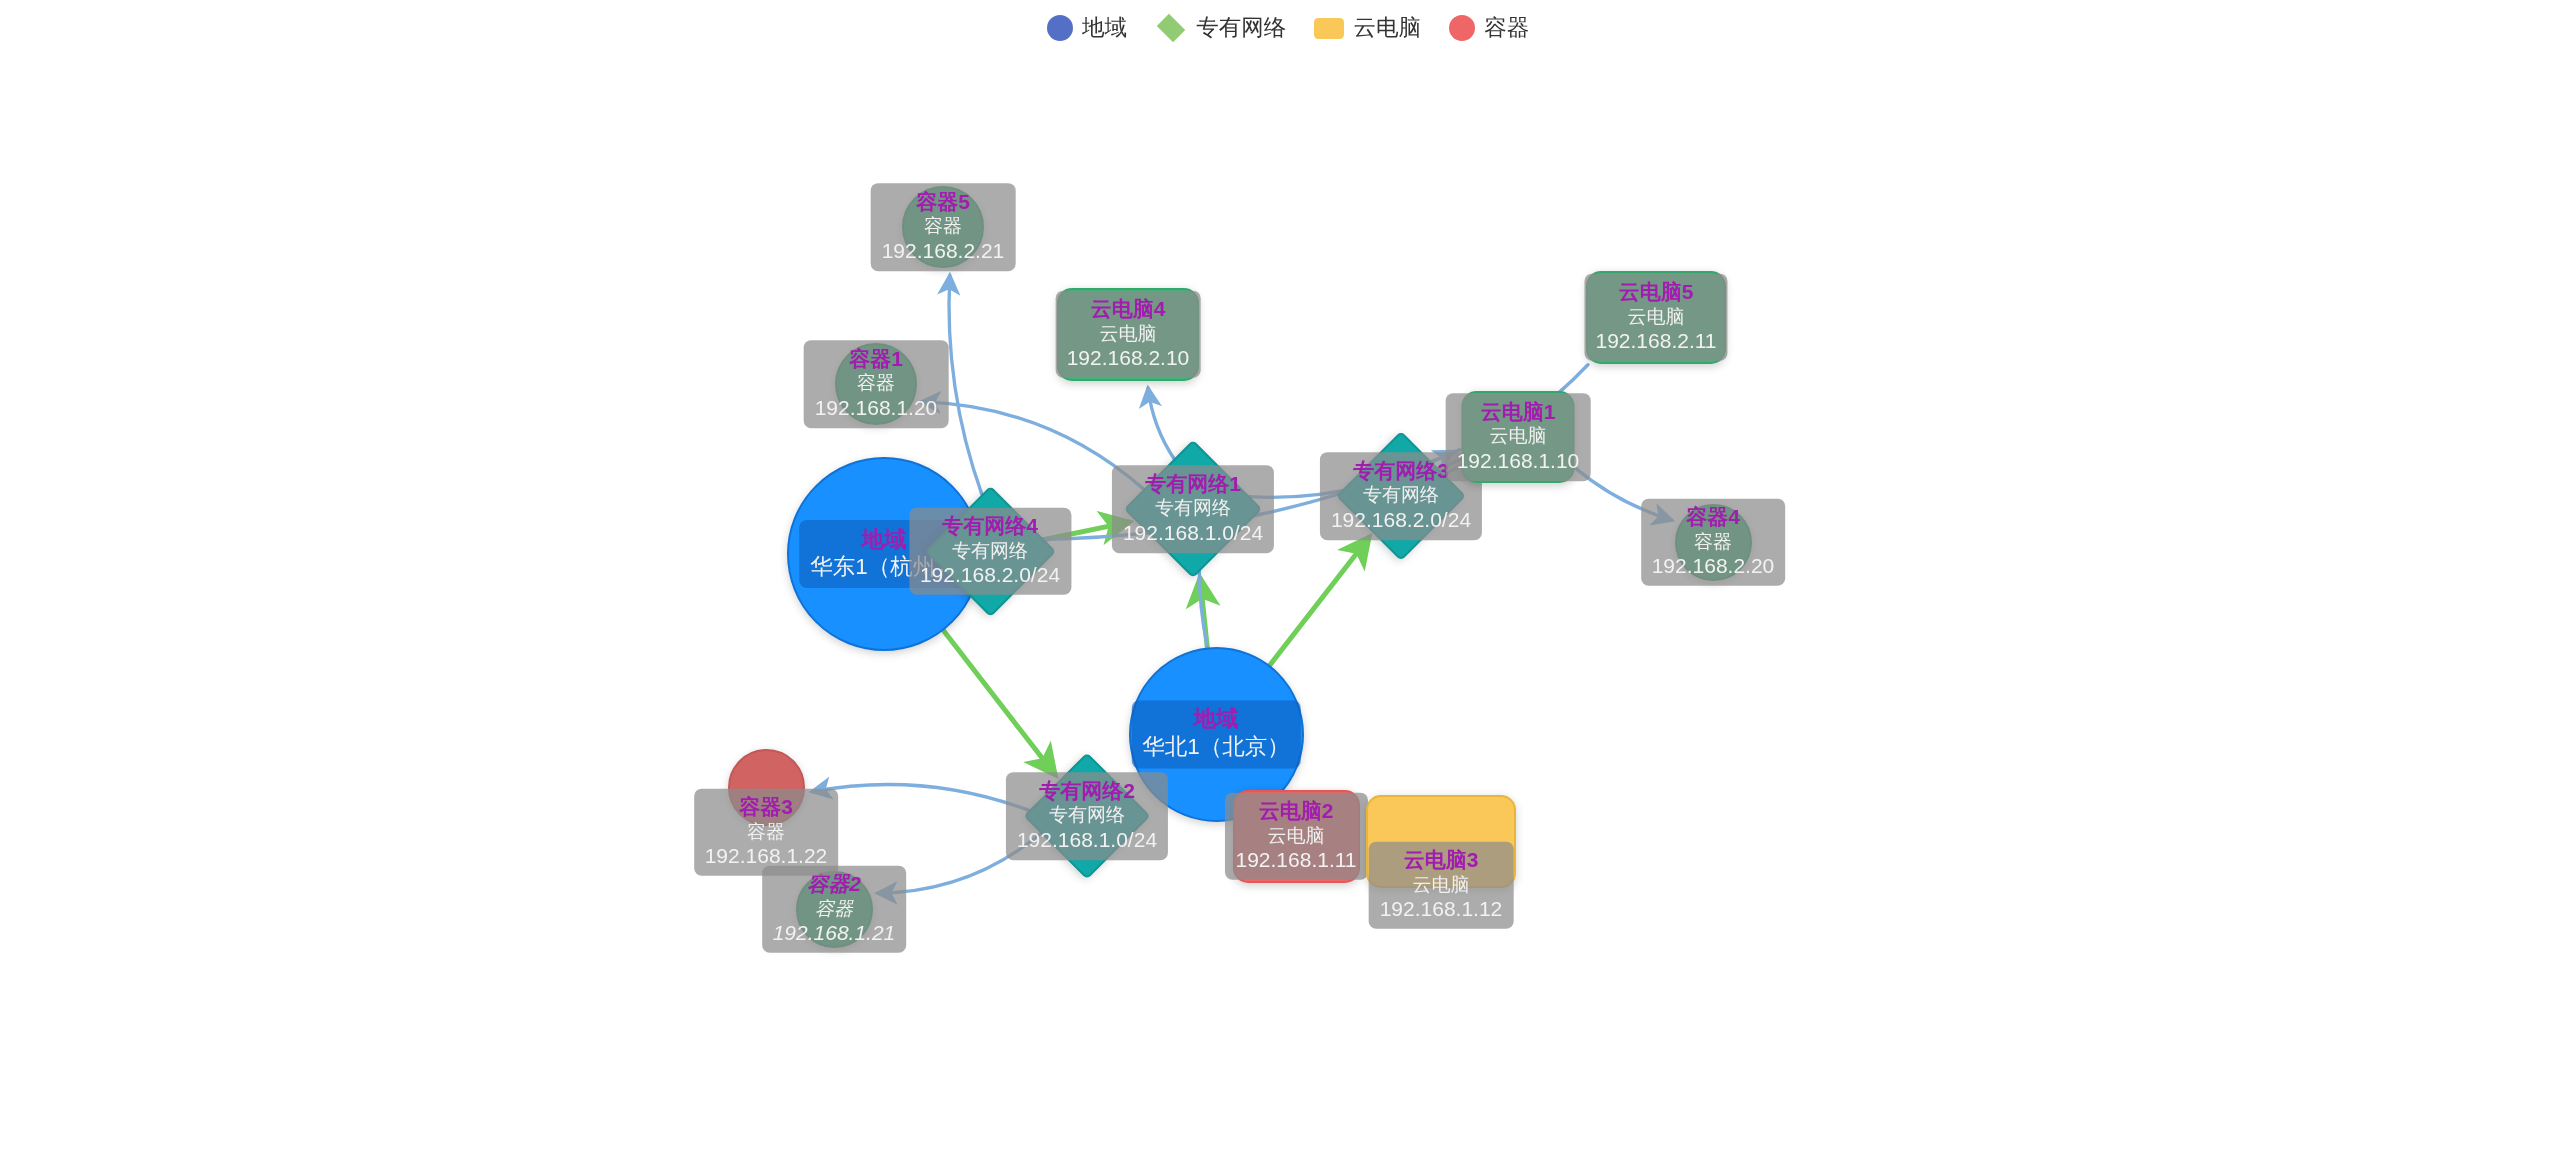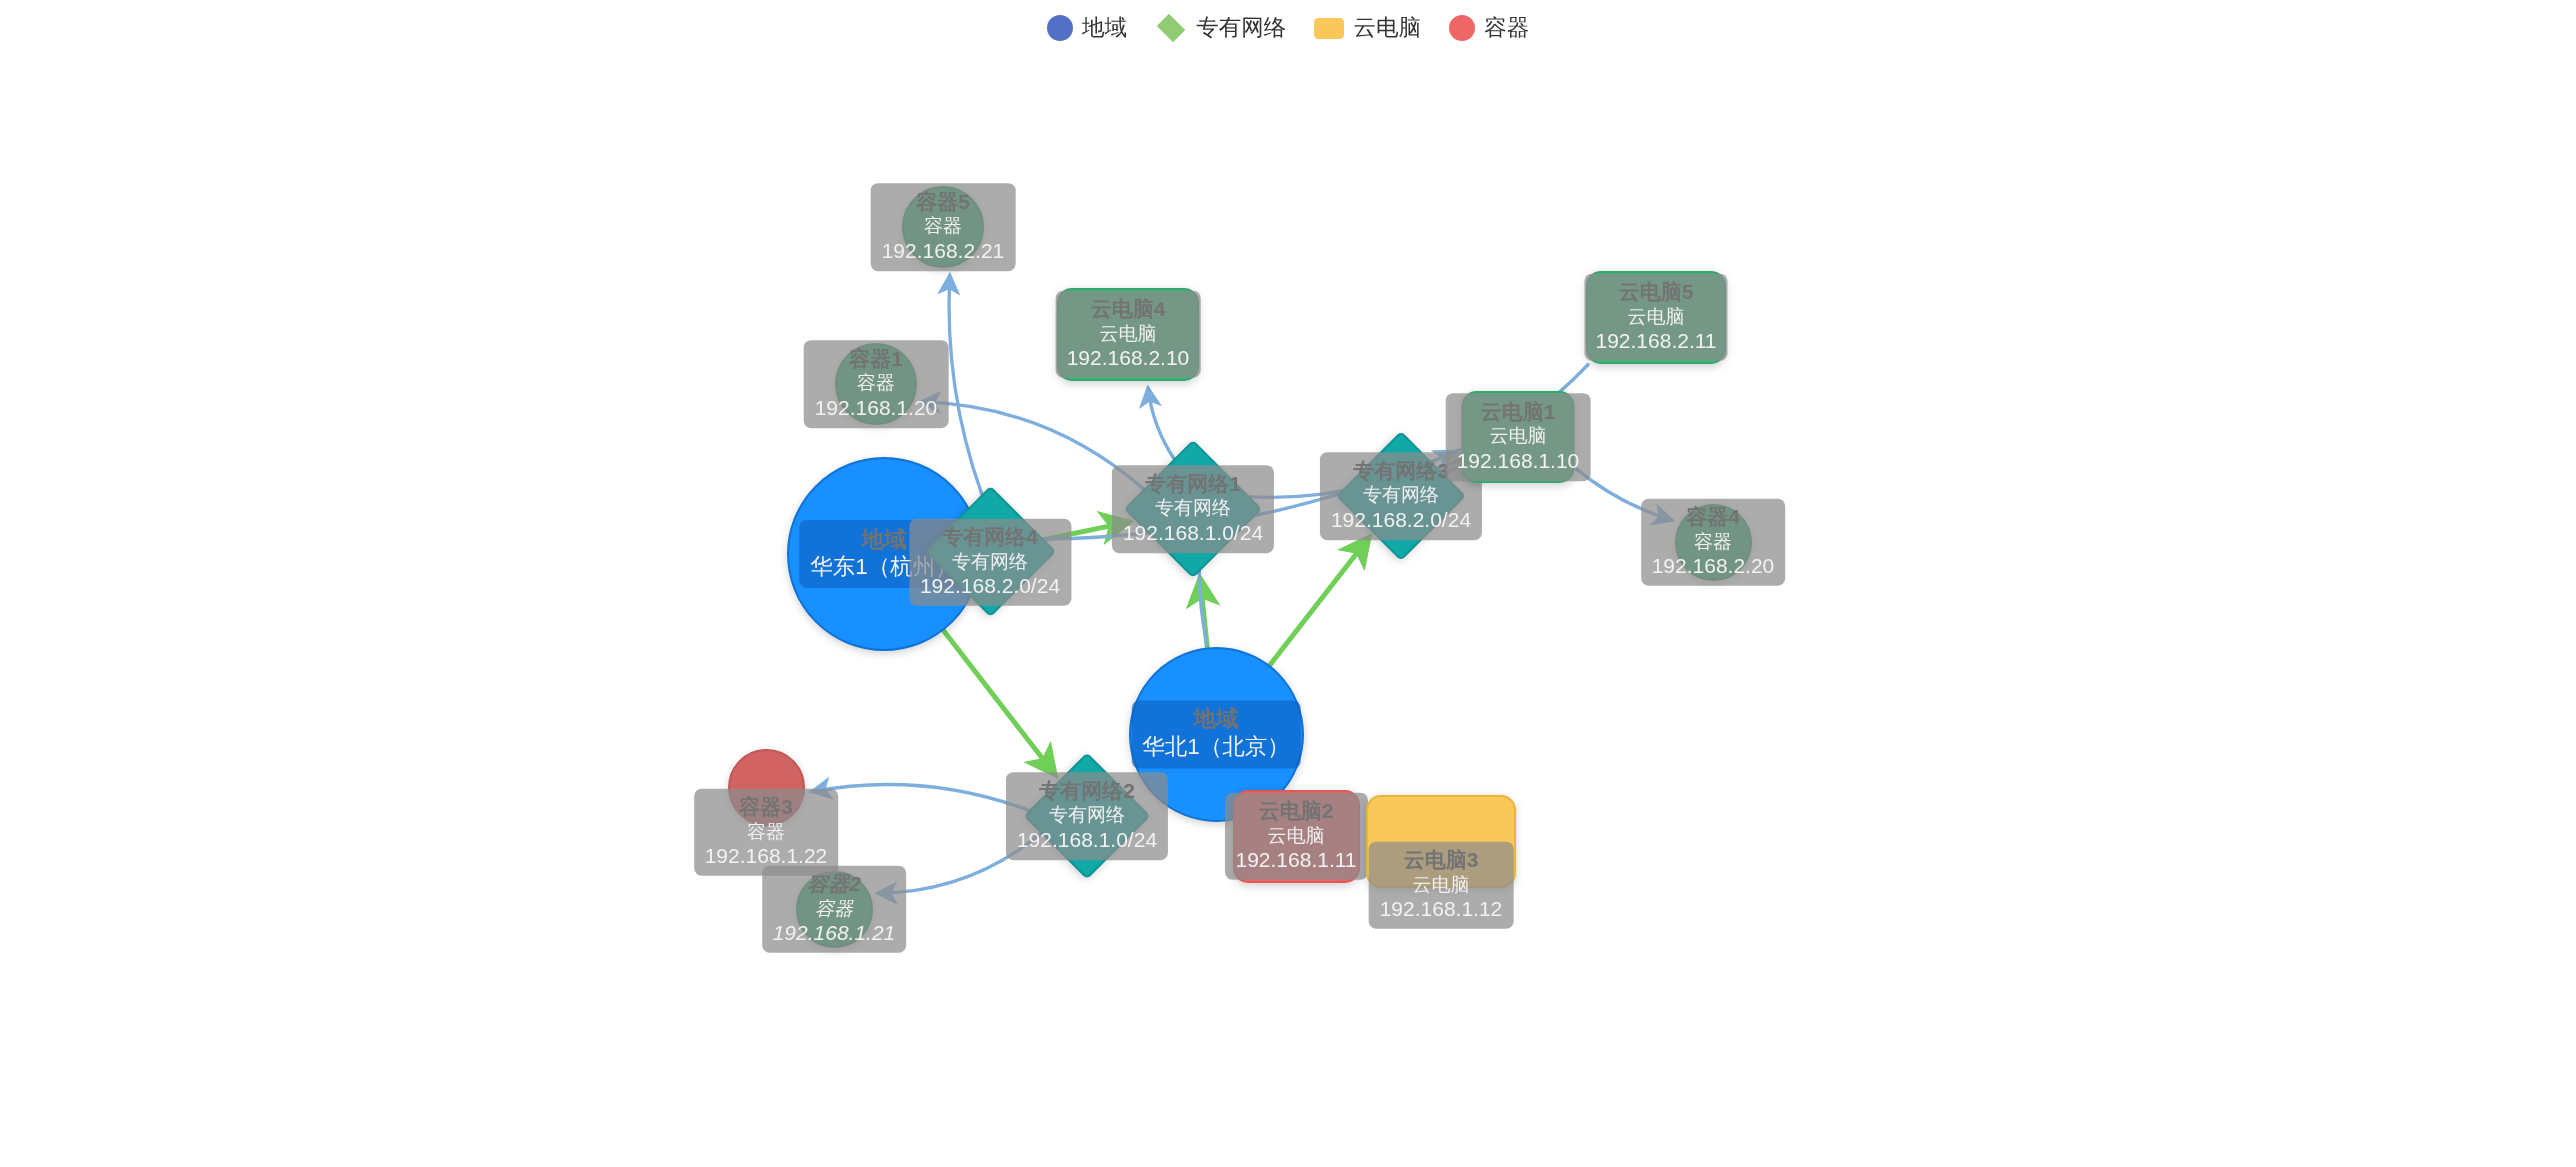--- a/index.html
+++ b/index.html
@@ -118,21 +118,21 @@
     padding: 5.8px 11px 7.5px 11px;
     color: #ffffff;
     text-align: center;
     white-space: nowrap;
     line-height: 1.22;
     pointer-events: none;
   }
   .tip .t-name {
     font-size: 21px;
     font-weight: bold;
-    color: #737373;
+    color: #a21caf;
     display: block;
   }
   .tip .t-type {
     font-size: 19px;
     color: #f0f0f0;
     display: block;
   }
   .tip .t-ip {
     font-size: 21px;
     color: #f2f2f2;
@@ -233,21 +233,21 @@
         <div class="node" style="left: 1401px; top: 496px; width: 92px; height: 92px;">
           <div class="shape shape-diamond-box" style="width: 92px; height: 92px; background: rgb(17, 168, 168); border: 2.5px solid rgb(13, 148, 148); box-sizing: border-box; box-shadow: rgba(0, 0, 0, 0.18) 0px 2.5px 8.3px;"></div>
           <div class="tip" style="left: 50%; top: 50%; transform: translate(-50%, -50%);">
             <span class="t-name">专有网络3</span>
             <span class="t-type">专有网络</span>
             <span class="t-ip">192.168.2.0/24</span>
           </div>
         </div>
         <div class="node" style="left: 990px; top: 551px; width: 93px; height: 93px;">
           <div class="shape shape-diamond-box" style="width: 93px; height: 93px; background: rgb(17, 168, 168); border: 2.5px solid rgb(13, 148, 148); box-sizing: border-box; box-shadow: rgba(0, 0, 0, 0.18) 0px 2.5px 8.3px;"></div>
-          <div class="tip" style="left: 50%; top: 50%; transform: translate(-50%, -50%); margin-top: 11px;">
+          <div class="tip" style="left: 50%; top: 50%; transform: translate(-50%, -50%);">
             <span class="t-name">专有网络4</span>
             <span class="t-type">专有网络</span>
             <span class="t-ip">192.168.2.0/24</span>
           </div>
         </div>
         <div class="node" style="left: 1518px; top: 437px; width: 94px; height: 92px;">
           <div class="shape shape-roundrect" style="width: 113px; height: 92px; background: rgb(60, 184, 120); border: 2.5px solid rgb(52, 168, 108); box-sizing: border-box; box-shadow: rgba(0, 0, 0, 0.18) 0px 2.5px 8.3px;"></div>
           <div class="tip" style="left: 50%; top: 50%; transform: translate(-50%, -50%);">
             <span class="t-name">云电脑1</span>
             <span class="t-type">云电脑</span>

